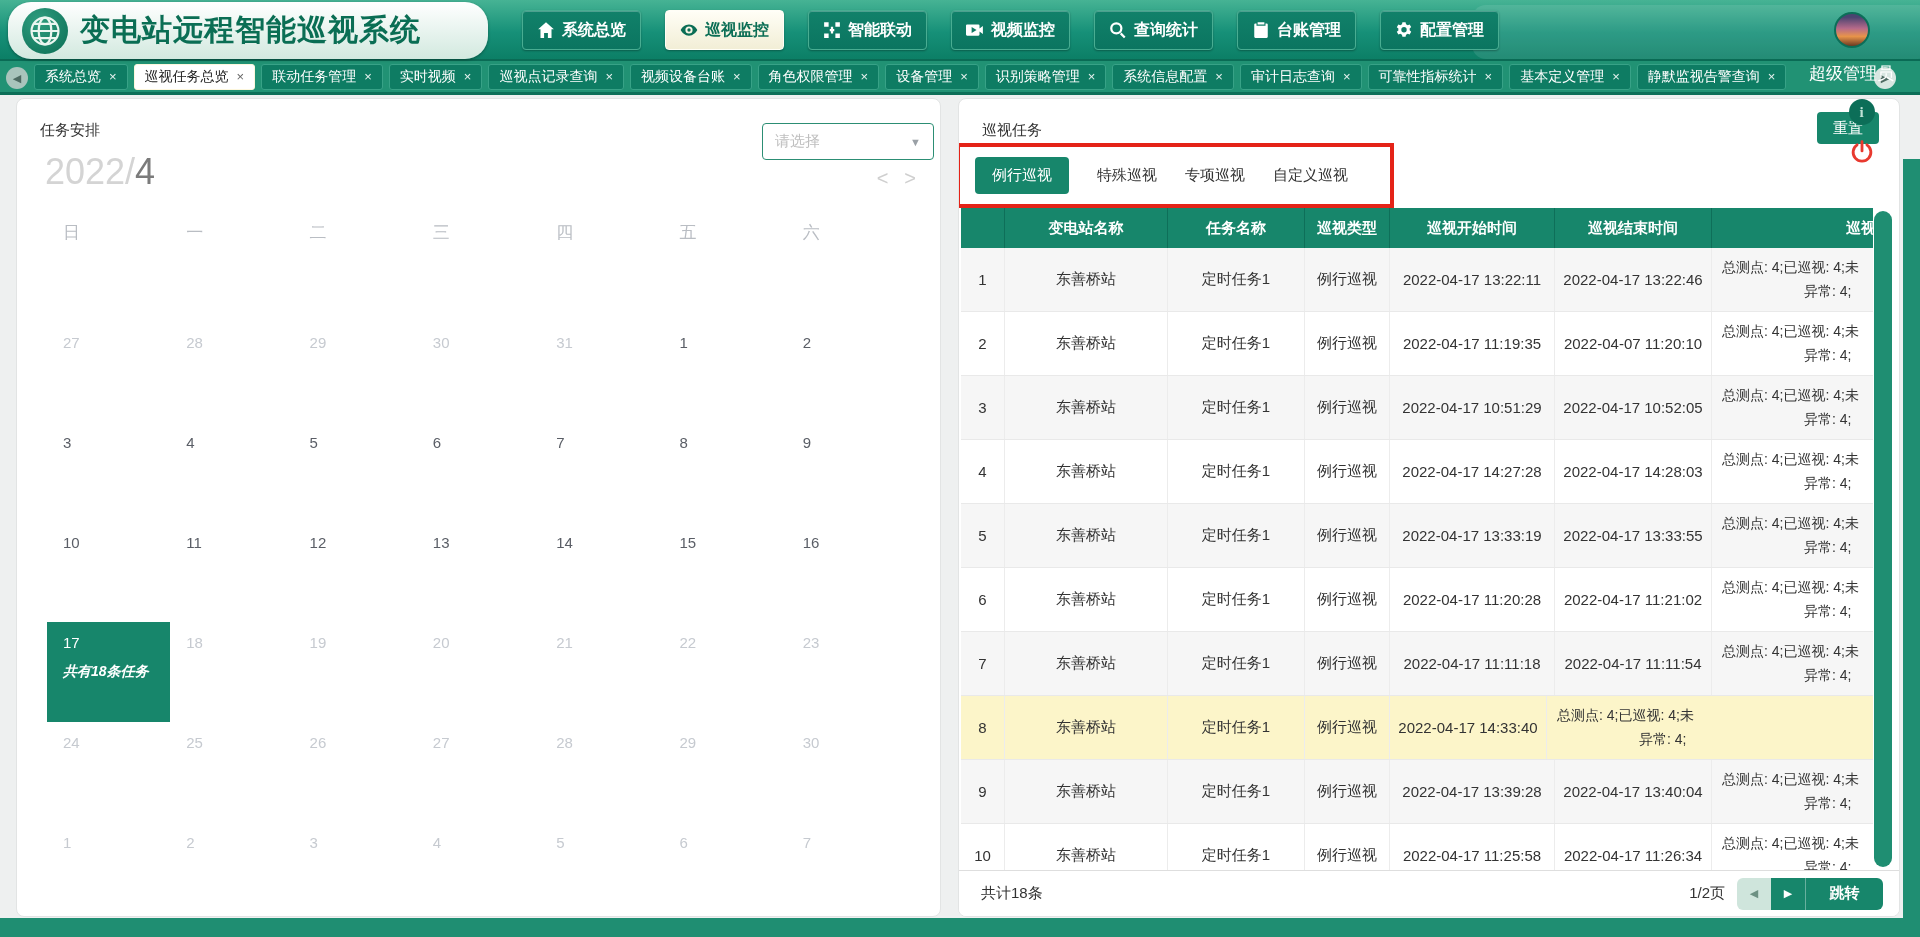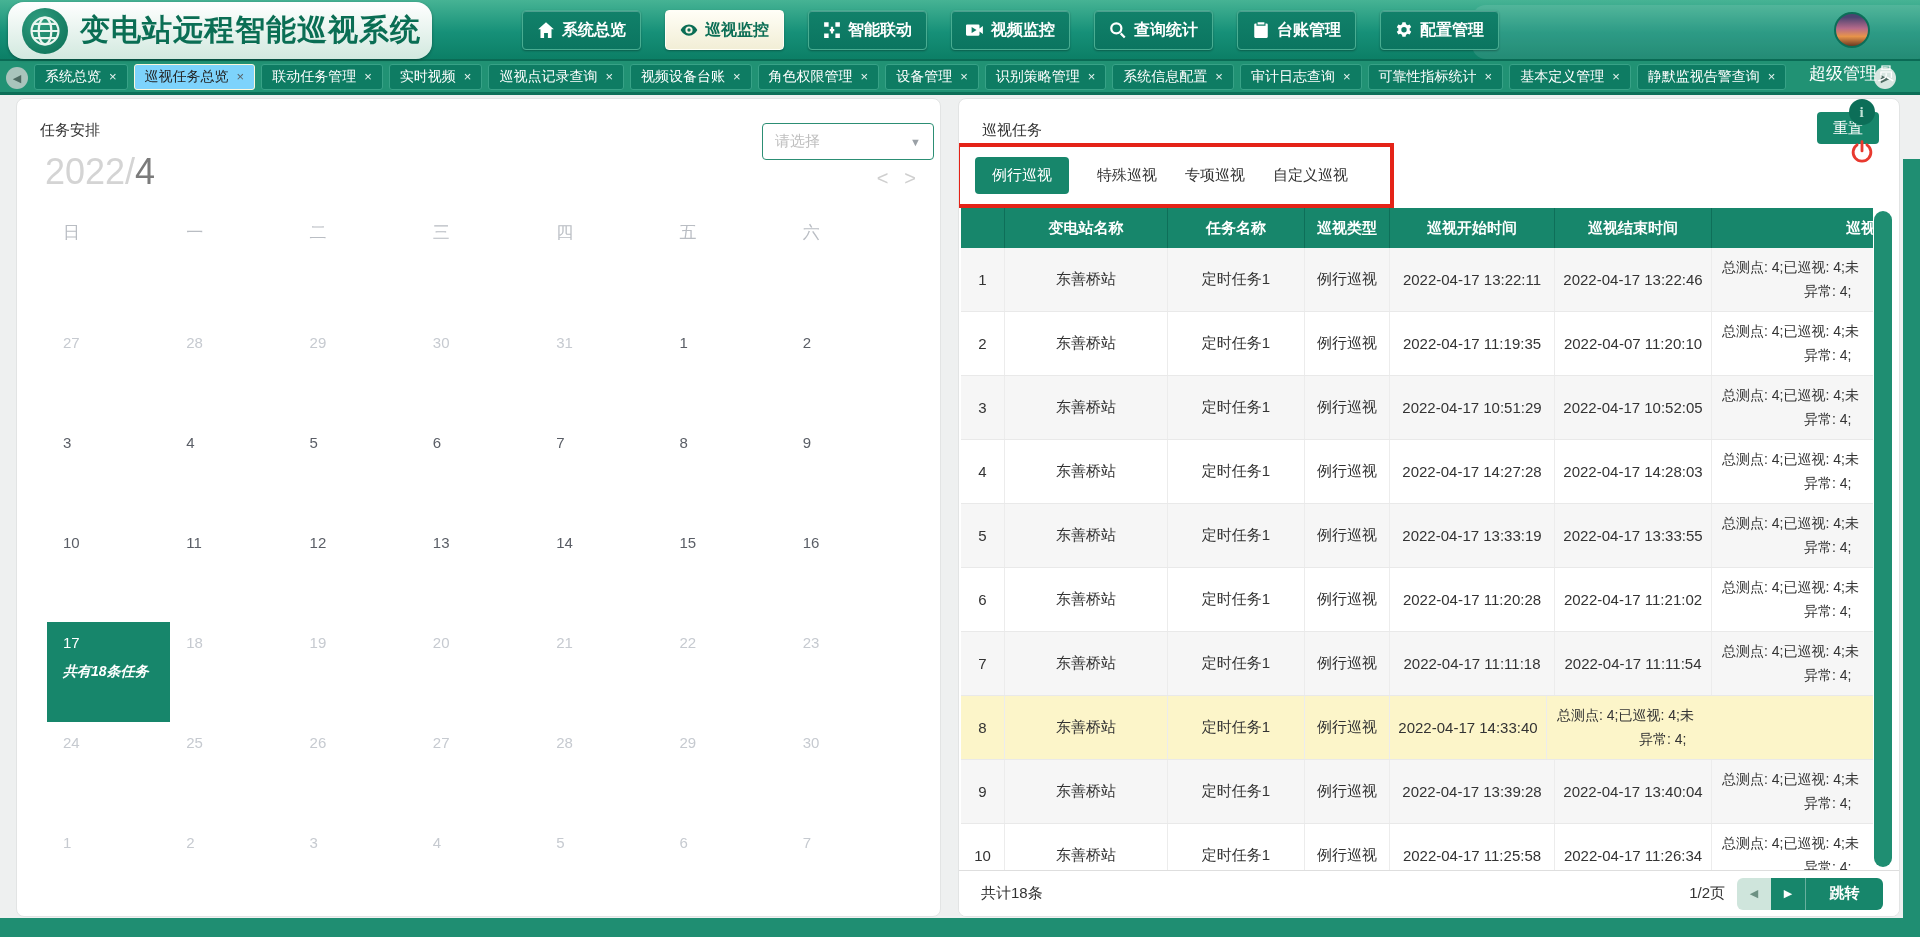--- a/index.html
+++ b/index.html
@@ -5,22 +5,22 @@
   * { box-sizing: border-box; margin: 0; padding: 0; }
   html,body { width:1920px; height:937px; overflow:hidden; }
   body { font-family:"Liberation Sans","DejaVu Sans",sans-serif; background:#eef0f0; position:relative; }
   .page { position:absolute; inset:0; }
 
   
   .app-header { position:absolute; left:0; top:0; width:1920px; height:61px;
     background:linear-gradient(#46b394,#169078 55%,#0c7f66); border-bottom:2px solid #0a6b55; z-index:30; }
   .user-plate { position:absolute; right:-12px; top:5px; width:460px; height:54px;
     background:rgba(255,255,255,.10); border-radius:14px; }
-  .plaque { position:absolute; left:8px; top:2px; height:57px; width:424px;
-    background:linear-gradient(#ffffff,#d2e9df); border-radius:16px; display:flex; align-items:center;
+  .plaque { position:absolute; left:8px; top:2px; height:57px; width:480px;
+    background:linear-gradient(#ffffff,#d2e9df); border-radius:23px; display:flex; align-items:center;
     padding-left:14px; gap:12px; box-shadow:0 1px 3px rgba(0,0,0,.35); }
   .logo { width:46px; height:46px; border-radius:50%; background:radial-gradient(circle at 35% 30%, #2f9d7f, #0b6e54);
     display:flex; align-items:center; justify-content:center; flex:0 0 auto; }
   .logo svg { width:38px; height:38px; stroke:#eaf6f0; fill:none; stroke-width:1.4; }
   .app-title { font-size:30px; font-weight:bold; color:#0a6e54; letter-spacing:1px; white-space:nowrap; }
 
   .main-nav { position:absolute; left:522px; top:10px; display:flex; gap:24px; }
   .nav-btn { height:40px; padding:0 14px; display:flex; align-items:center; gap:7px;
     background:linear-gradient(#11816a,#0b7560); border:1px solid #49ad92; border-radius:4px;
     color:#fff; font-size:16px; font-weight:bold; cursor:pointer;
@@ -40,21 +40,21 @@
   
   .tabbar { position:absolute; left:0; top:61px; width:1920px; height:34px; background:#219274;
     border-bottom:3px solid #0d6f58; display:flex; align-items:center; padding:0 34px; z-index:25; }
   .tab-scroll { position:absolute; top:6px; width:22px; height:22px; border-radius:50%;
     background:#a9c4bc; color:#4e6a62; font-size:11px; display:flex; align-items:center; justify-content:center; cursor:pointer; }
   .tab-scroll.left { left:6px; } .tab-scroll.right { right:24px; background:#d8e6e1; }
   .tabs { display:flex; gap:6px; overflow:hidden; width:1850px; }
   .tab { flex:0 0 auto; height:26px; padding:0 10px; display:flex; align-items:center; gap:8px;
     background:#0e7c63; border:1px solid #38a287; border-radius:3px; color:#fff; font-size:14px; cursor:pointer; white-space:nowrap; }
   .tab .x { font-size:13px; line-height:1; opacity:.9; }
-  .tab.active { background:#7dd3fc; border-color:#fdf7dd; color:#222; }
+  .tab.active { background:#ffffff; border-color:#fdf7dd; color:#222; }
   .tab.active .x { color:#555; }
 
   
   .content { position:absolute; left:0; top:98px; width:1920px; height:839px; }
   .card { position:absolute; top:0; background:#fff; border:1px solid #e2e4e4; border-radius:8px; overflow:hidden; }
   .card-left { left:16px; width:925px; height:819px; }
   .card-right { left:958px; width:942px; height:819px; }
   .panel-title { position:absolute; left:23px; top:22px; font-size:15px; color:#333; }
 
   

